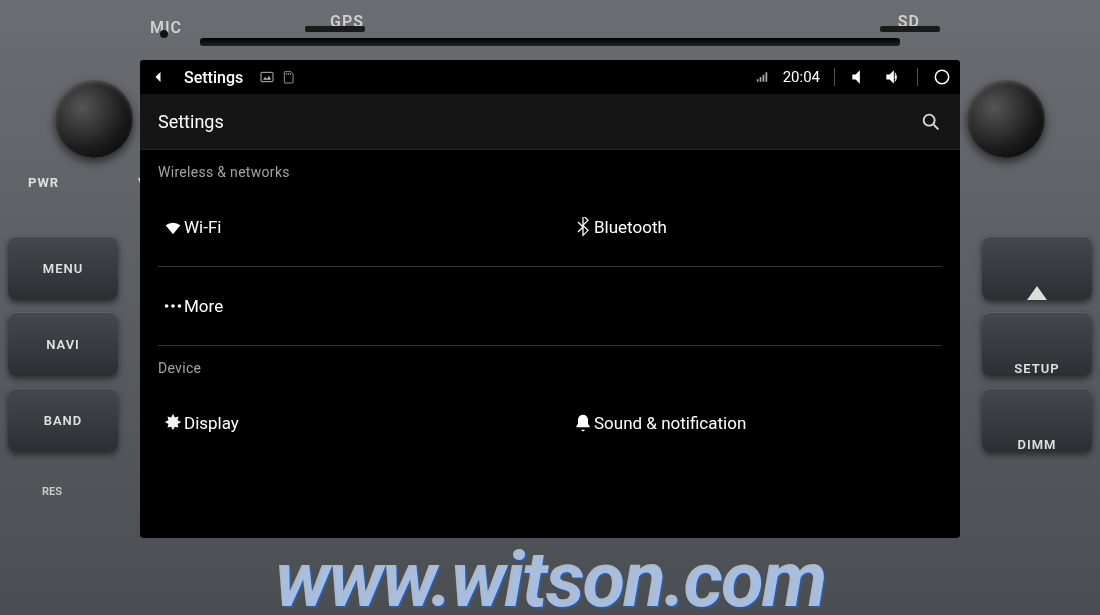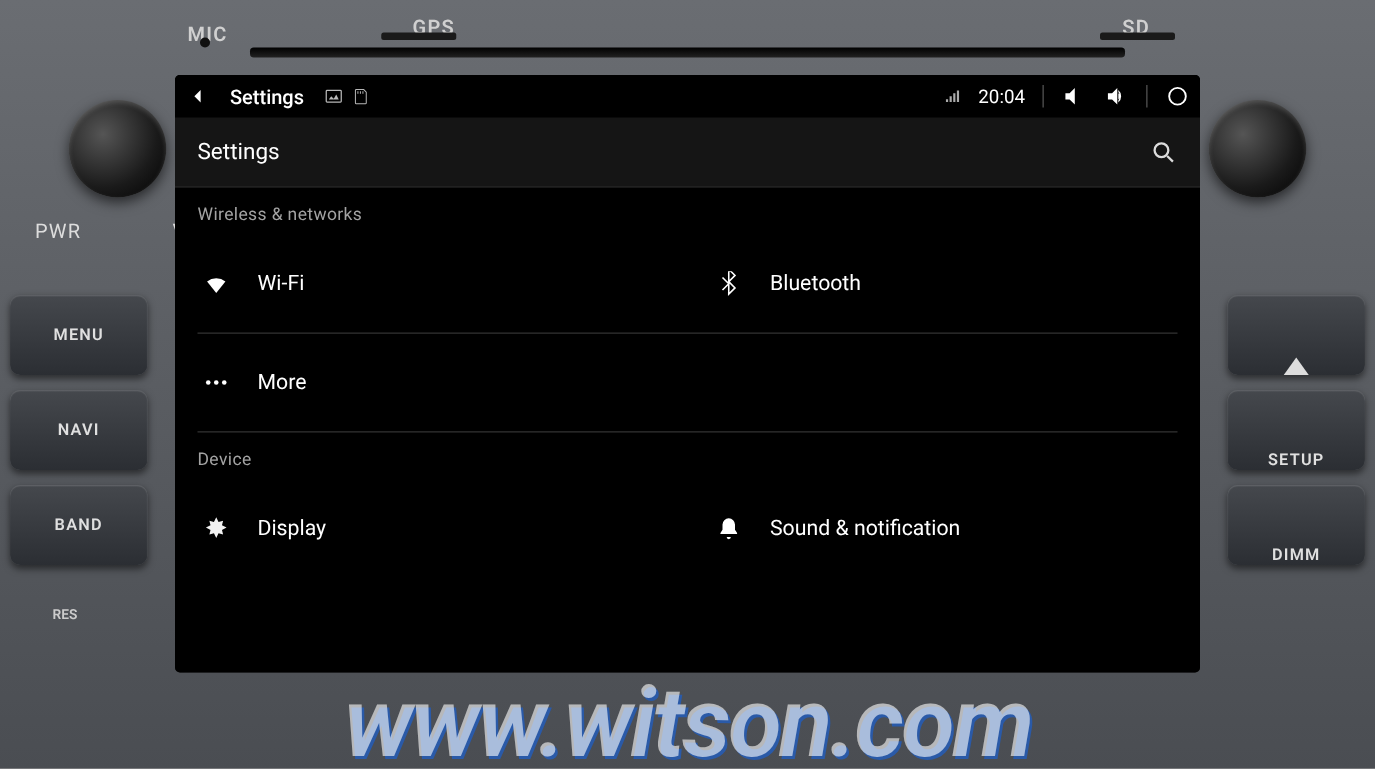--- a/index.html
+++ b/index.html
@@ -21,21 +21,21 @@
 .slot-sd { right: 160px; top: 18px; }
 .disc-slot { position: absolute; top: 38px; left: 200px; right: 200px; height: 8px; background: linear-gradient(180deg,#000,#222); border-radius: 3px; }
 
 .knob {
   position: absolute; width: 78px; height: 78px; border-radius: 50%;
   background: radial-gradient(circle at 35% 35%, #555, #1a1a1a 60%, #000);
   box-shadow: 0 4px 10px rgba(0,0,0,.6), inset 0 2px 4px rgba(255,255,255,.2);
 }
 .knob-left { top: 80px; left: 55px; }
 .knob-right { top: 80px; right: 55px; }
-.knob-lbl { position: absolute; color: #ddd; font-size: 16px; font-weight: 400; letter-spacing: 1px; }
+.knob-lbl { position: absolute; color: #ddd; font-size: 13px; font-weight: 700; letter-spacing: 1px; }
 .pwr { top: 175px; left: 28px; }
 .vol { top: 175px; left: 138px; }
 
 .hbtn {
   position: absolute; background: linear-gradient(180deg,#45484d,#2b2e33);
   color: #e0e0e0; font-size: 13px; font-weight: 600; letter-spacing: 1px;
   border-radius: 8px; display: flex; align-items: center; justify-content: center;
   box-shadow: 0 3px 6px rgba(0,0,0,.5), inset 0 1px 1px rgba(255,255,255,.15);
 }
 .hbtn.left { left: 8px; width: 110px; height: 64px; }
@@ -66,21 +66,21 @@
 .divider-v { width: 1px; height: 18px; background: #555; }
 
 .header-row { height: 56px; display: flex; align-items: center; justify-content: space-between; padding: 0 18px; background: #151515; border-bottom: 1px solid #262626; }
 .header-row .title { font-size: 18px; }
 .search-ic { width: 22px; height: 22px; opacity: .85; }
 
 .section-hdr { color: #a3a3a3; font-size: 14px; padding: 14px 18px 8px; letter-spacing: .3px; }
 .sep-line { height: 1px; background: #333; margin: 0 18px; }
 
 .row-grid { display: flex; }
-.cell { flex: 1; height: 78px; display: flex; align-items: center; gap: 22px; padding: 0 22px; }
+.cell { flex: 1; height: 78px; display: flex; align-items: center; padding: 0 22px; }
 .cell .lbl { font-size: 17px; }
 .cell .ic { width: 22px; height: 22px; display: flex; align-items: center; justify-content: center; }
 
 .watermark {
   position: absolute; bottom: -10px; left: 50%; transform: translateX(-50%);
   font-size: 78px; font-weight: 700; font-style: italic; color: rgba(255,255,255,.6);
   text-shadow: 2px 2px 0 #2a5aa8; letter-spacing: -2px; white-space: nowrap;
   pointer-events: none;
 }
 

